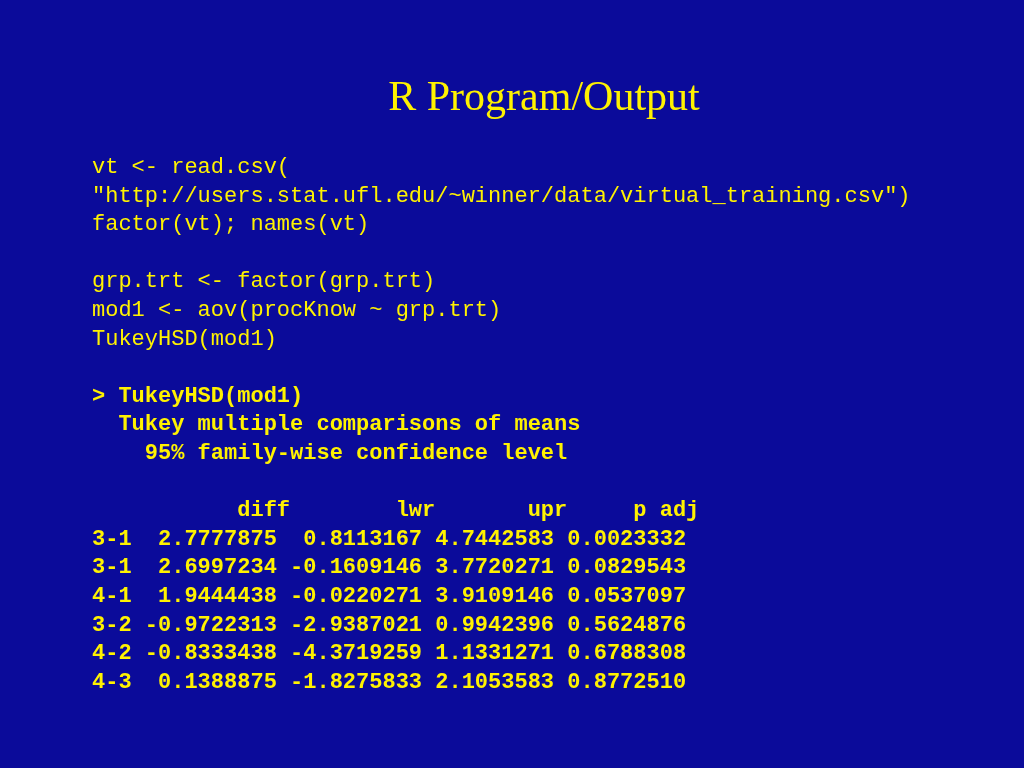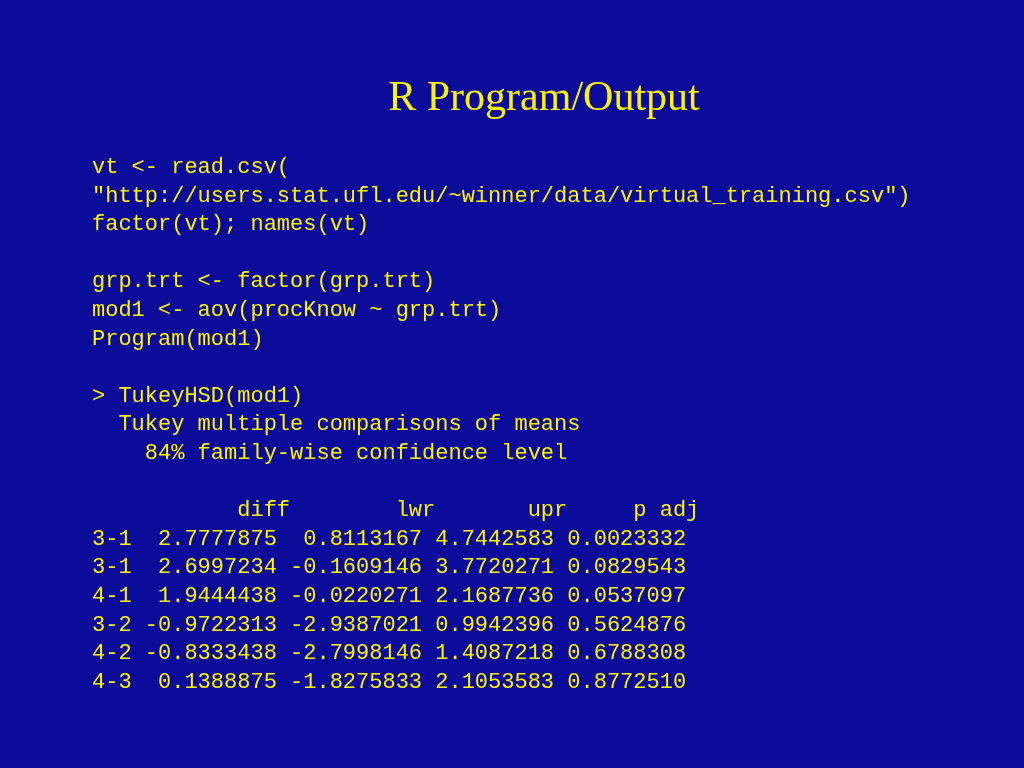--- a/index.html
+++ b/index.html
@@ -18,38 +18,38 @@
     color: #fff200;
     font-weight: 400;
   }
   .code-area {
     padding: 0 28px;
     font-size: 22px;
     line-height: 1.3;
     white-space: pre;
     color: #fff200;
   }
-  .bold { font-weight: normal; }
+  .bold { font-weight: bold; }
 </style>
 </head>
 <body>
 
 <div class="title">R Program/Output</div>
 
 <div class="code-area"><span>vt &lt;- read.csv(</span>
 <span>"http://users.stat.ufl.edu/~winner/data/virtual_training.csv")</span>
 <span>factor(vt); names(vt)</span>
 <span></span>
 <span>grp.trt &lt;- factor(grp.trt)</span>
 <span>mod1 &lt;- aov(procKnow ~ grp.trt)</span>
-<span>Program(mod1)</span>
+<span>TukeyHSD(mod1)</span>
 <span></span>
 <span class="bold">&gt; TukeyHSD(mod1)</span>
 <span class="bold">  Tukey multiple comparisons of means</span>
-<span class="bold">    84% family-wise confidence level</span>
+<span class="bold">    95% family-wise confidence level</span>
 <span class="bold"></span>
 <span class="bold">           diff        lwr       upr     p adj</span>
 <span class="bold">3-1  2.7777875  0.8113167 4.7442583 0.0023332</span>
 <span class="bold">3-1  2.6997234 -0.1609146 3.7720271 0.0829543</span>
-<span class="bold">4-1  1.9444438 -0.0220271 2.1687736 0.0537097</span>
+<span class="bold">4-1  1.9444438 -0.0220271 3.9109146 0.0537097</span>
 <span class="bold">3-2 -0.9722313 -2.9387021 0.9942396 0.5624876</span>
-<span class="bold">4-2 -0.8333438 -2.7998146 1.4087218 0.6788308</span>
+<span class="bold">4-2 -0.8333438 -4.3719259 1.1331271 0.6788308</span>
 <span class="bold">4-3  0.1388875 -1.8275833 2.1053583 0.8772510</span></div>
 
 </body></html>

